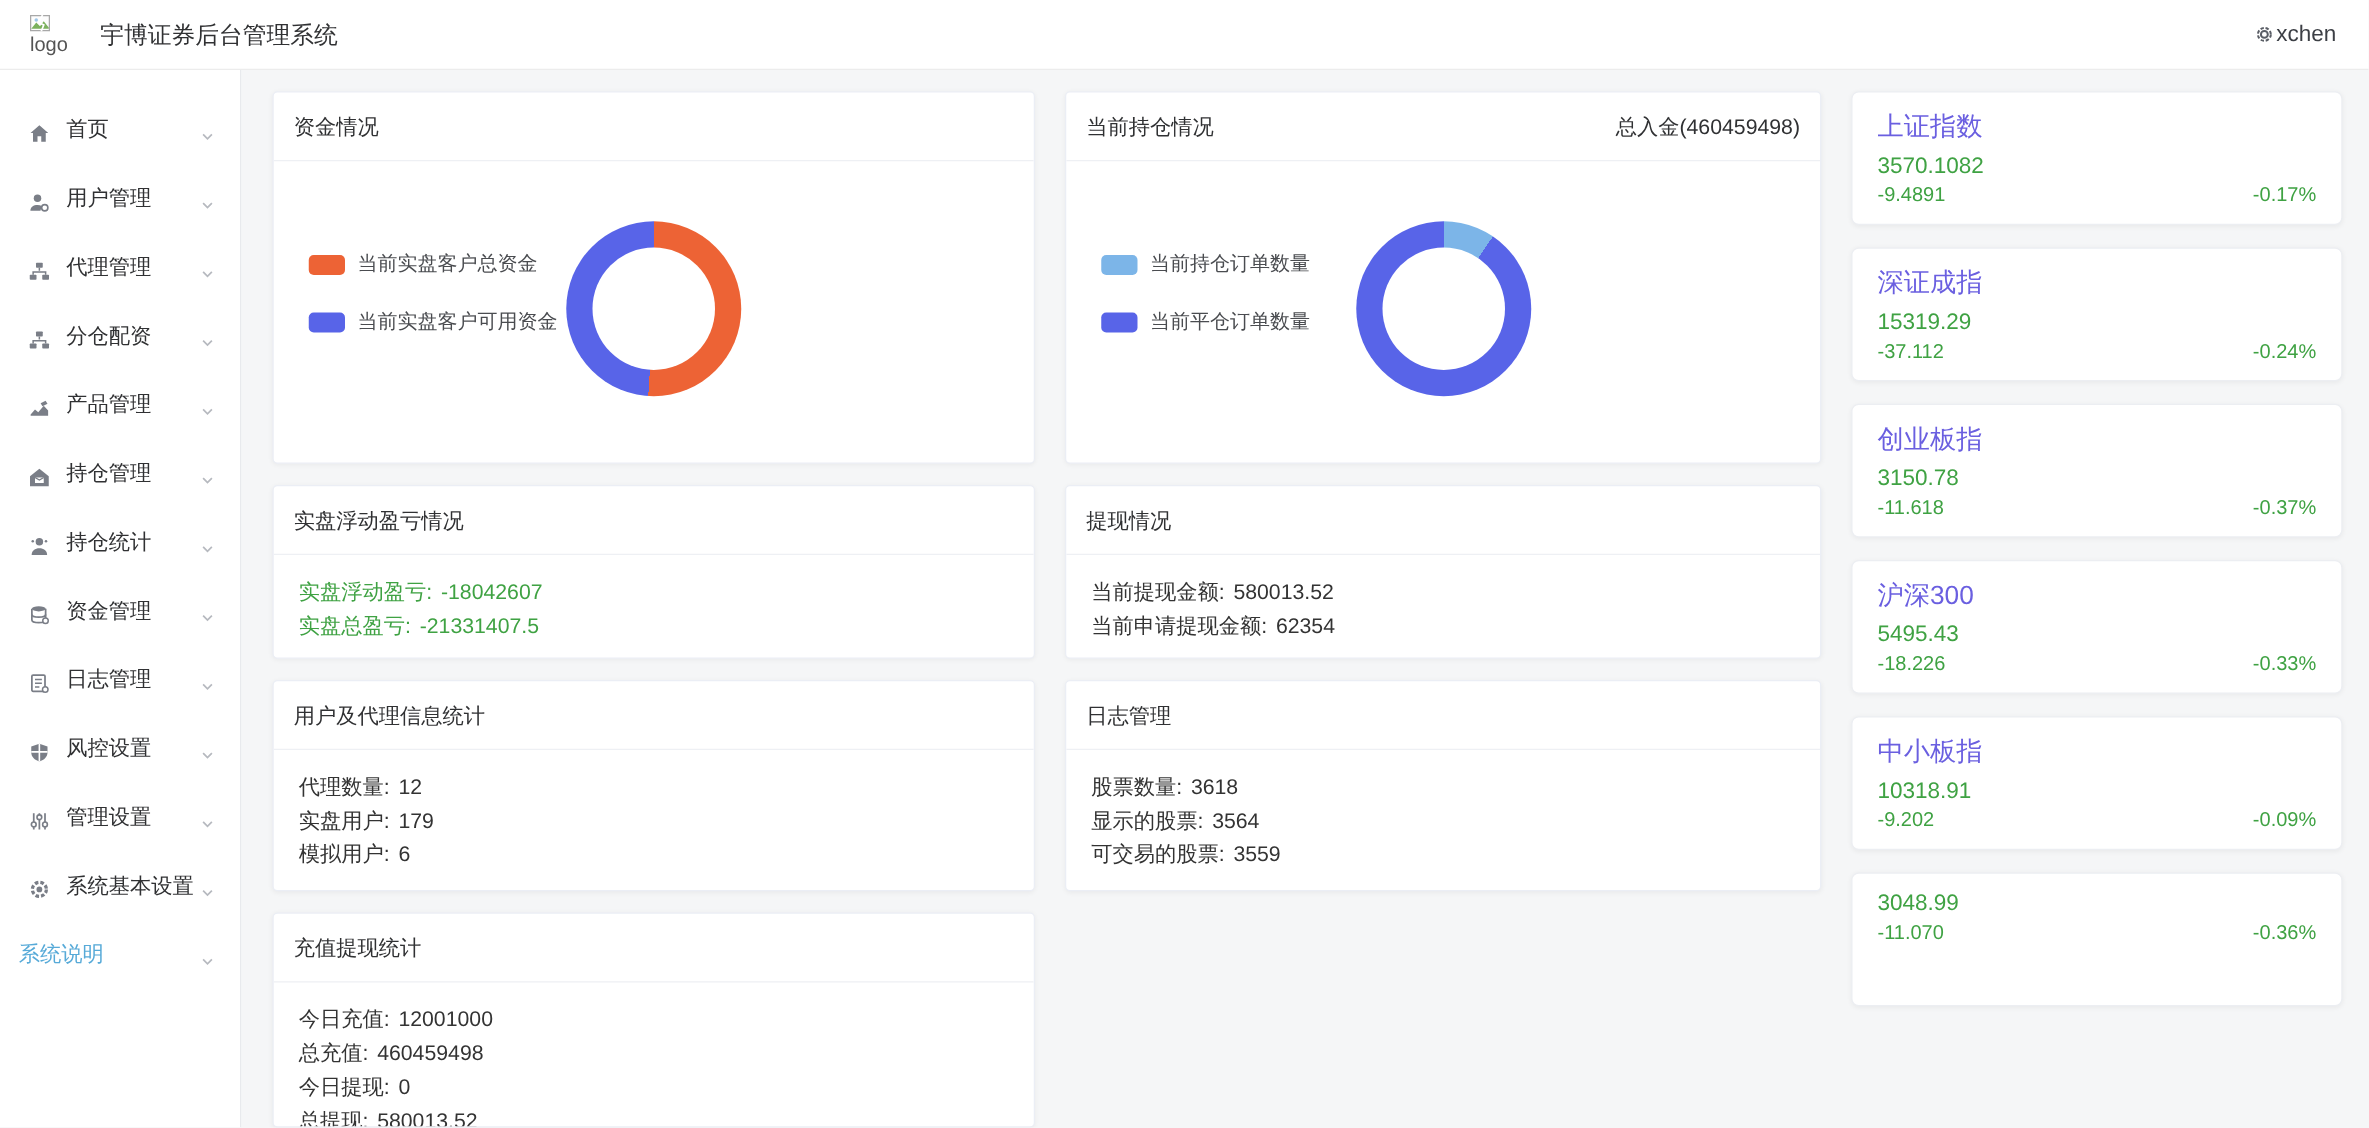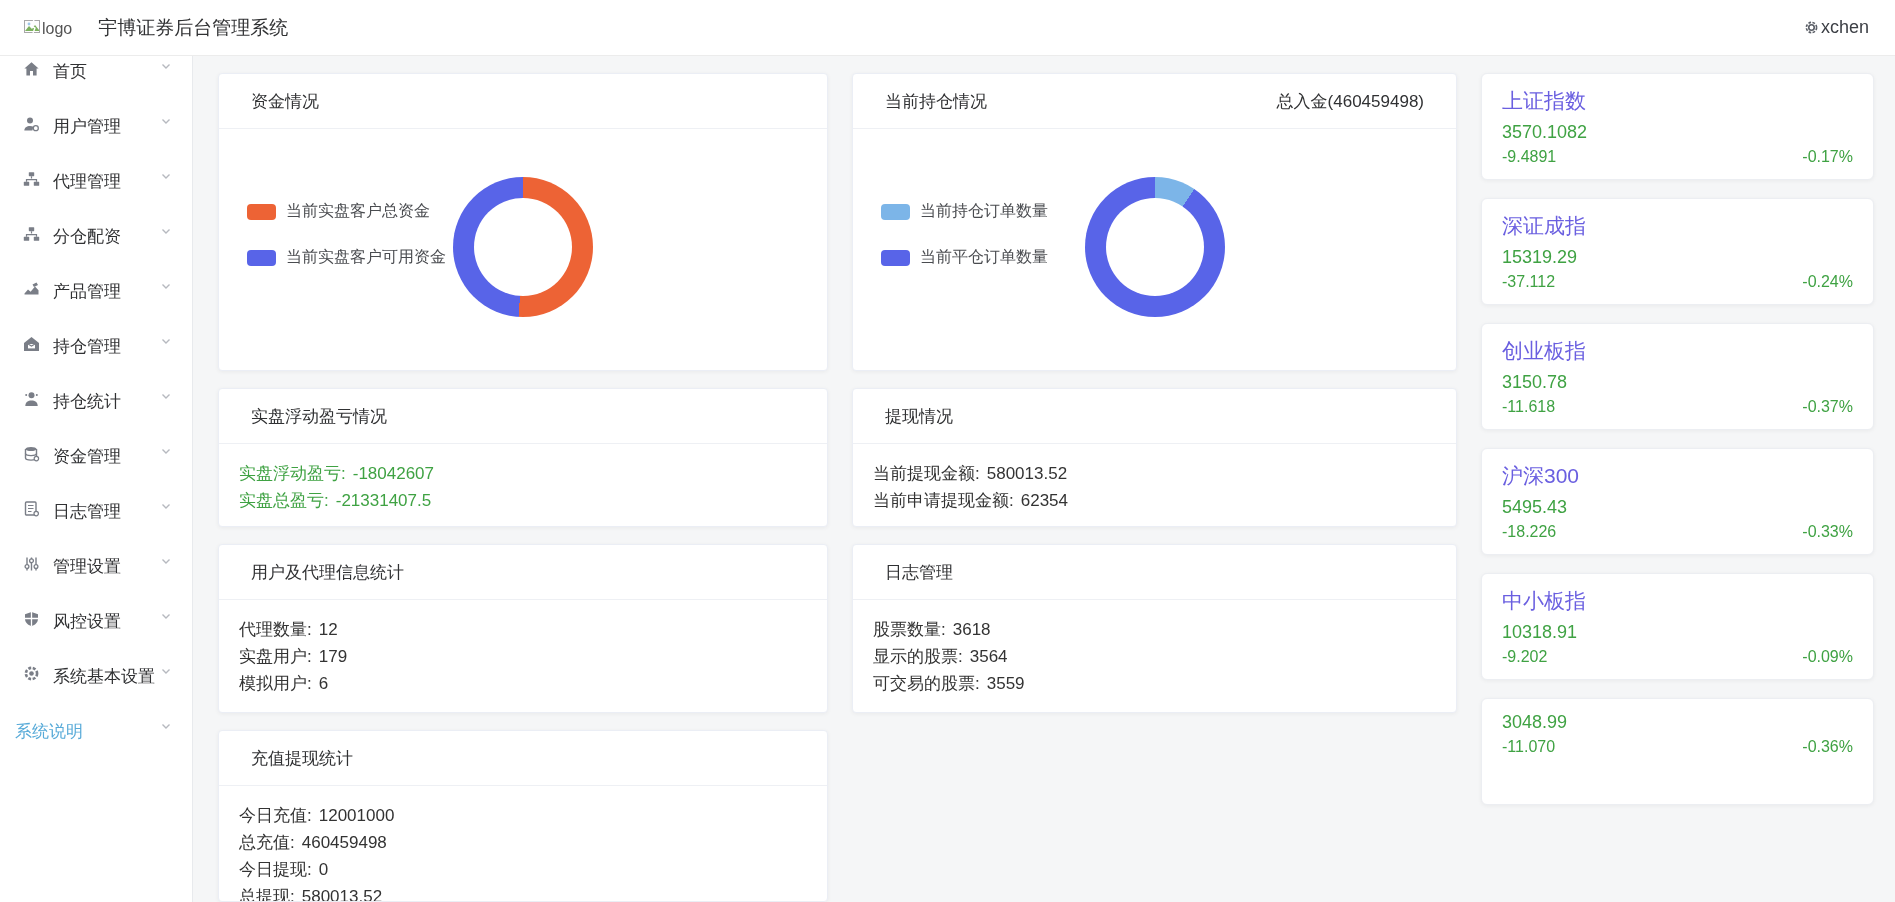--- a/index.html
+++ b/index.html
@@ -3,48 +3,48 @@
 <meta charset="utf-8">
 <style>
   * { margin:0; padding:0; box-sizing:border-box; }
   html,body { width:1895px; height:902px; overflow:hidden; background:#f5f6f7;
     font-family:"Liberation Sans","DejaVu Sans",sans-serif; color:#333; }
   .app { width:1895px; height:902px; display:flex; flex-direction:column; }
 
   
   .hdr { height:56px; background:#fff; border-bottom:1px solid #ececec;
     display:flex; align-items:center; padding:0 26px 0 24px; flex:0 0 56px; }
-  .logo-wrap { display:flex; flex-direction:row; align-items:flex-start; gap:1px;
+  .logo-wrap { display:flex; flex-direction:column; align-items:flex-start; gap:1px;
     margin-right:26px; margin-top:2px; }
   .logo-alt { font-size:16px; color:#545454; }
   .app-title { font-size:19px; color:#303133; }
   .hdr-right { margin-left:auto; display:flex; align-items:center; }
   .username { font-size:18px; color:#3c3f45; }
 
   
   .body-row { flex:1; display:flex; min-height:0; }
   .sidebar { width:193px; background:#fff; border-right:1px solid #e8eaed;
     padding-top:4px; flex:0 0 193px; }
-  .menu-item { height:55px; display:flex; align-items:flex-start; padding:0 20px 0 22px;
+  .menu-item { height:55px; display:flex; align-items:flex-end; padding:0 20px 0 22px;
     cursor:pointer; }
   .mi-icon { width:19px; height:17px; display:flex; align-items:center; justify-content:center;
     margin-right:12px; flex:0 0 19px; }
   .mi-label { font-size:17px; color:#303133; white-space:nowrap; }
   .menu-item.active .mi-label { color:var(--active-menu,#57aad8); }
   .menu-item.no-icon { padding-left:15px; }
   .mi-chevron { margin-left:auto; display:flex; }
 
   .main { flex:1; display:flex; padding:17px 21px 0 25px; gap:24px; min-width:0; }
   .grid-left { display:grid; grid-template-columns:610px 605px;
     grid-template-rows:298px 139px 169px auto; gap:17px 24px; align-items:stretch; }
 
   
   .card { background:#fff; border:1px solid #ebeef5; border-radius:4px;
     box-shadow:0 1px 4px rgba(0,0,0,.05); overflow:hidden; }
-  .card-hd { height:55px; display:flex; align-items:center; padding:0 32px;
+  .card-hd { height:55px; display:flex; align-items:center; padding:0 16px;
     border-bottom:1px solid #eef0f4; font-size:17px; color:#303133; }
   .card-hd .hd-right { margin-left:auto; font-size:17px; color:#303133; }
   .card-bd { padding:16px 20px; }
   .row-line { font-size:17px; line-height:27px; white-space:nowrap; }
   .row-line .lv-value { margin-left:7px; }
   .green-text { color:var(--green,#3fa243); }
 
   
   .chart-bd { position:relative; height:242px; padding:0; }
   .legend { position:absolute; left:28px; top:24px; display:flex; flex-direction:column; gap:25px; }
@@ -244,42 +244,42 @@
         <span class="mi-chevron">
           <svg width="12" height="12" viewBox="0 0 12 12">
               <path d="M2.5 4.5 6 8l3.5-3.5" fill="none" stroke="#b6b9bf" stroke-width="1.4"></path>
             </svg>
         </span>
       </div>
 
       <div class="menu-item">
         <span class="mi-icon">
           <svg width="17" height="16" viewBox="0 0 17 16">
+            <path d="M8.5 1 15 3.2V7.6c0 4-2.6 6.4-6.5 7.6C4.6 14 2 11.6 2 7.6V3.2z" fill="#7a7e87"></path>
+            <path d="M8.5 1v14.2M2 7.5h13" stroke="#fff" stroke-width="1.3"></path>
+          </svg>
+        </span>
+        <span class="mi-label">风控设置</span>
+        <span class="mi-chevron">
+          <svg width="12" height="12" viewBox="0 0 12 12">
+              <path d="M2.5 4.5 6 8l3.5-3.5" fill="none" stroke="#b6b9bf" stroke-width="1.4"></path>
+            </svg>
+        </span>
+      </div>
+
+      <div class="menu-item">
+        <span class="mi-icon">
+          <svg width="17" height="16" viewBox="0 0 17 16">
             <path d="M4 1.5v13M8.5 1.5v13M13 1.5v13" stroke="#7a7e87" stroke-width="1.4"></path>
             <circle cx="4" cy="10.5" r="1.9" fill="#fff" stroke="#7a7e87" stroke-width="1.3"></circle>
             <circle cx="8.5" cy="4.8" r="1.9" fill="#fff" stroke="#7a7e87" stroke-width="1.3"></circle>
             <circle cx="13" cy="10.5" r="1.9" fill="#fff" stroke="#7a7e87" stroke-width="1.3"></circle>
           </svg>
         </span>
         <span class="mi-label">管理设置</span>
-        <span class="mi-chevron">
-          <svg width="12" height="12" viewBox="0 0 12 12">
-              <path d="M2.5 4.5 6 8l3.5-3.5" fill="none" stroke="#b6b9bf" stroke-width="1.4"></path>
-            </svg>
-        </span>
-      </div>
-
-      <div class="menu-item">
-        <span class="mi-icon">
-          <svg width="17" height="16" viewBox="0 0 17 16">
-            <path d="M8.5 1 15 3.2V7.6c0 4-2.6 6.4-6.5 7.6C4.6 14 2 11.6 2 7.6V3.2z" fill="#7a7e87"></path>
-            <path d="M8.5 1v14.2M2 7.5h13" stroke="#fff" stroke-width="1.3"></path>
-          </svg>
-        </span>
-        <span class="mi-label">风控设置</span>
         <span class="mi-chevron">
           <svg width="12" height="12" viewBox="0 0 12 12">
               <path d="M2.5 4.5 6 8l3.5-3.5" fill="none" stroke="#b6b9bf" stroke-width="1.4"></path>
             </svg>
         </span>
       </div>
 
       <div class="menu-item">
         <span class="mi-icon">
           <svg width="17" height="17" viewBox="0 0 17 17">

